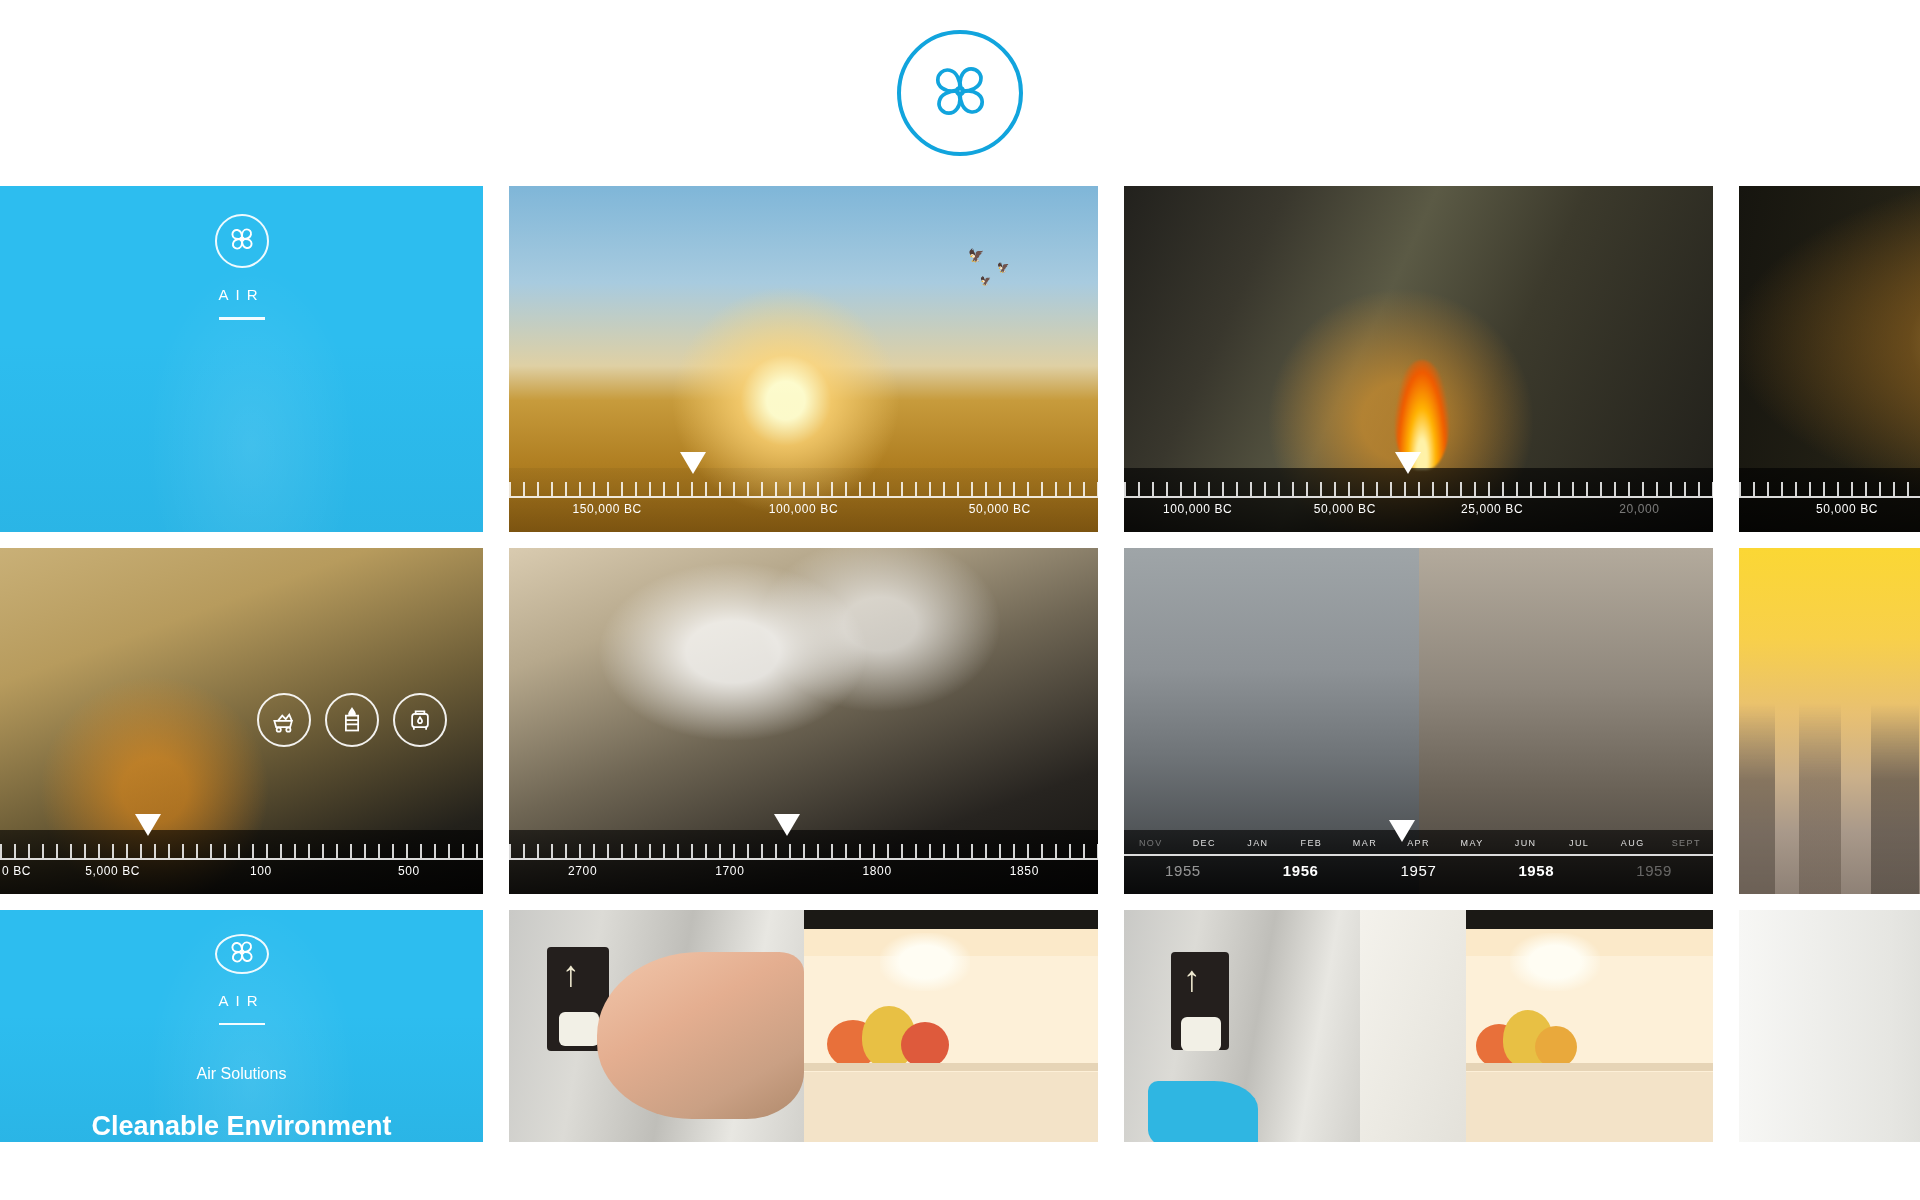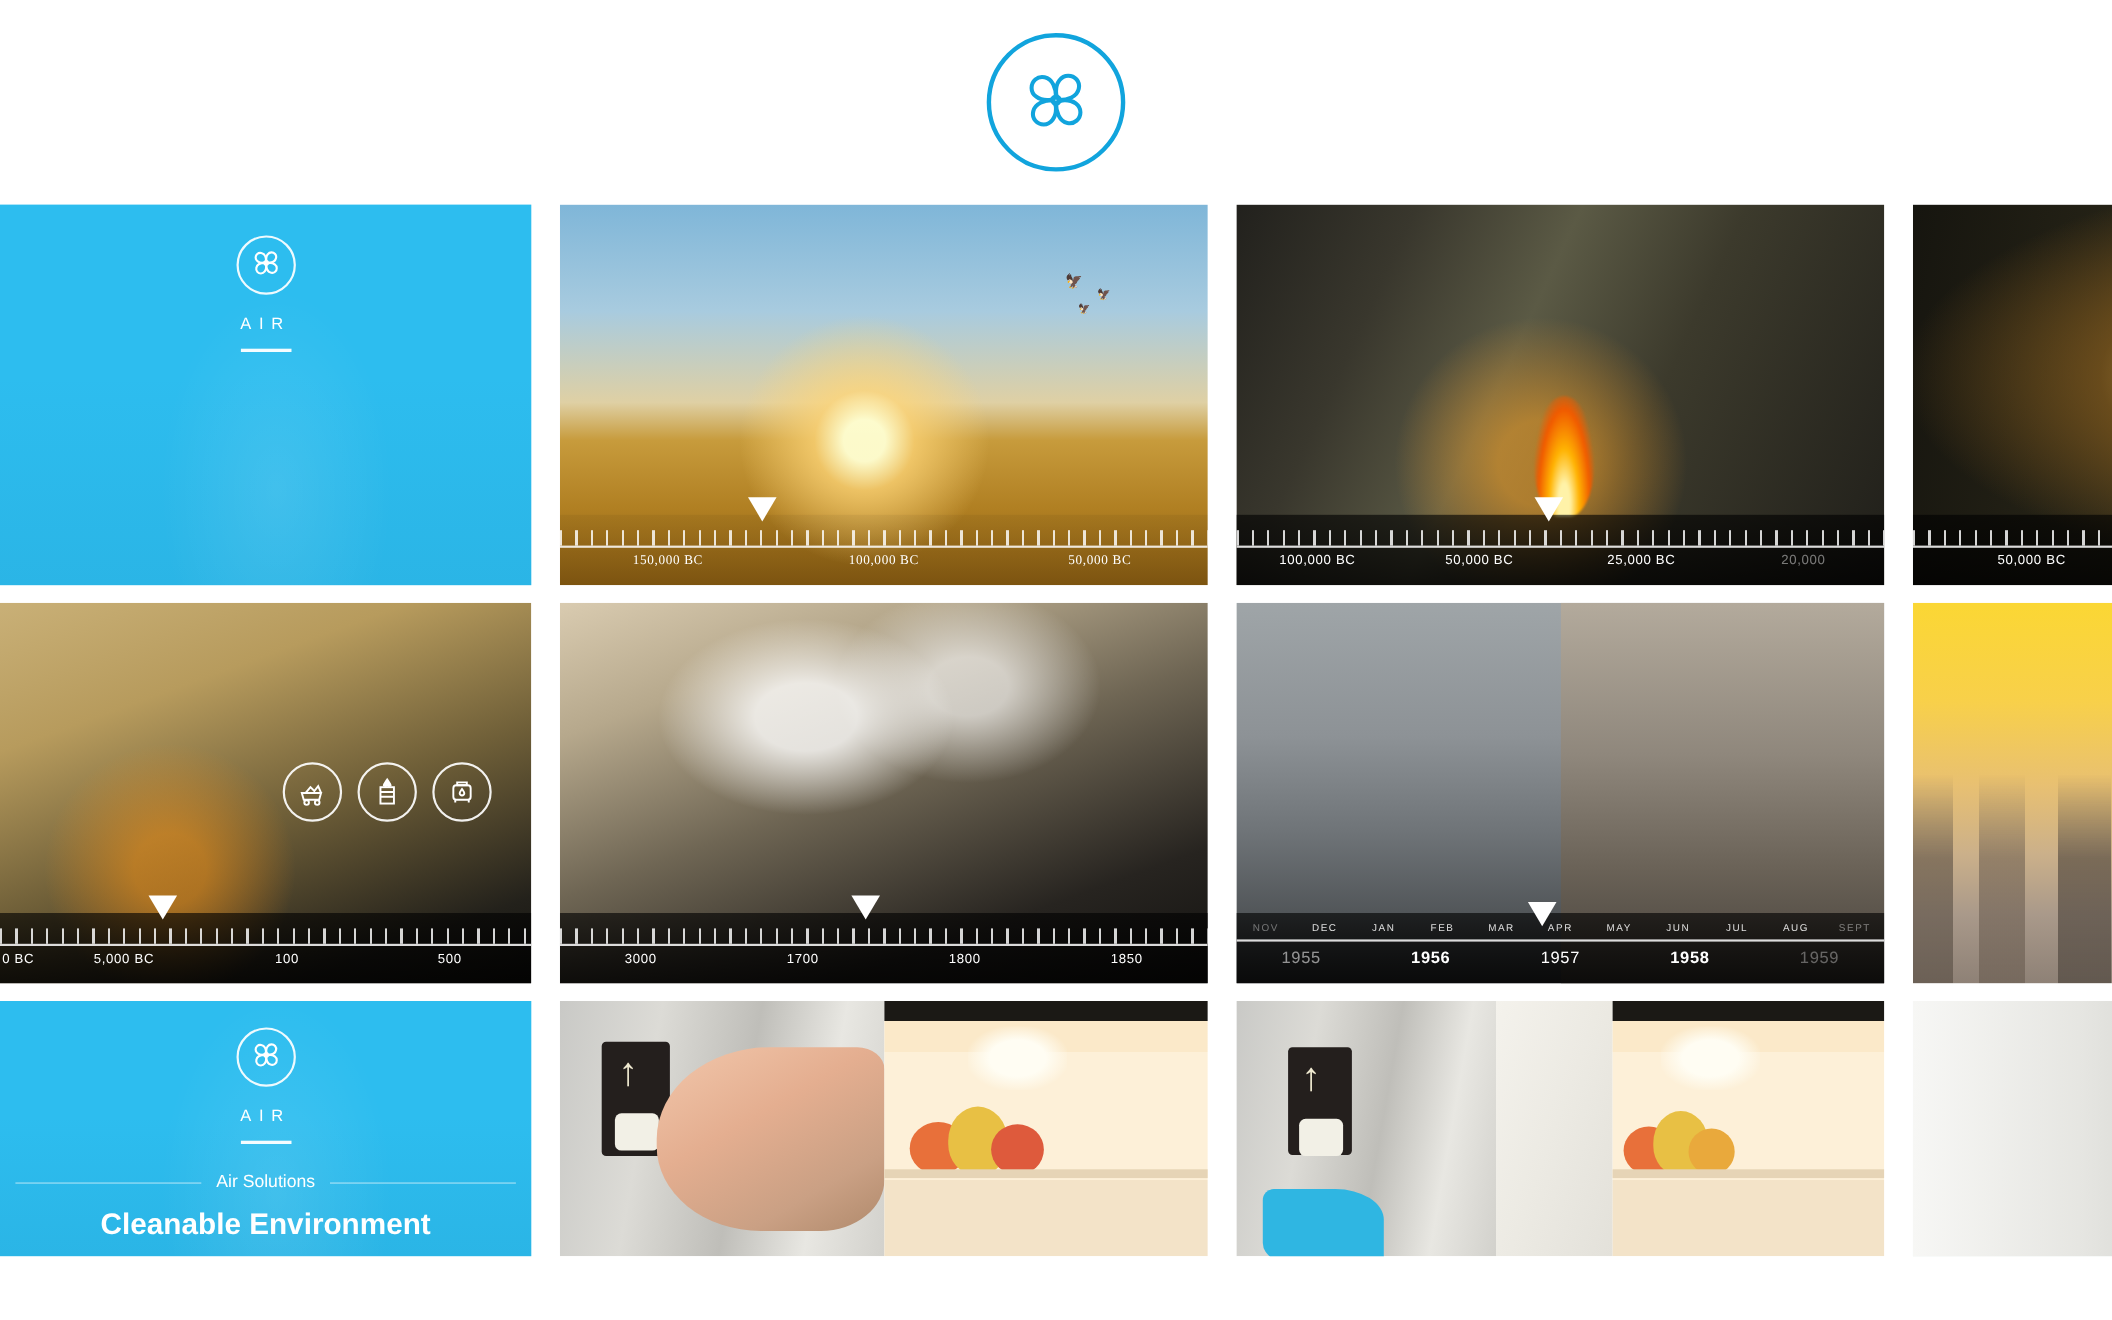--- a/index.html
+++ b/index.html
@@ -37,21 +37,21 @@
   .mini-circle svg { width:32px; height:32px; }
   .air-word { color:#fff; font-size:15px; letter-spacing:7px; margin-top:18px; font-weight:400; }
   .air-rule { width:46px; height:3px; background:#fff; margin-top:14px; opacity:.95; }
   .title-wrap { width:100%; margin-top:34px; }
   .title-rule { height:1px; background:rgba(255,255,255,.55); width:100%; }
   .big-title { color:#fff; font-size:28px; font-weight:bold; padding:24px 22px; line-height:1.1; }
 
   
   .blue3-inner { position:relative; z-index:2; height:100%; display:flex; flex-direction:column;
     align-items:center; padding-top:24px; }
-  .sub-row { display:flex; align-items:center; gap:14px; width:100%; padding:0 14px; margin-top:26px; }
+  .sub-row { display:flex; align-items:center; gap:14px; width:100%; padding:0 14px; margin-top:26px;flex-direction:column; }
   .sub-line { flex:1; height:1px; background:rgba(255,255,255,.6); }
   .sub-text { color:#fff; font-size:16px; white-space:nowrap; }
   .big-title3 { color:#fff; font-size:27px; font-weight:bold; margin-top:14px; text-align:center; }
 
   
   .scene { position:absolute; inset:0; }
   .sky-field{ background:
       radial-gradient(circle at 47% 62%, rgba(255,255,210,.95) 0 5%, rgba(255,214,120,.75) 12%, rgba(255,190,90,0) 30%),
       linear-gradient(180deg,#7fb6d8 0%,#a8cbdf 28%,#dfd0a4 52%,#c79b3c 62%,#b07f22 80%,#8d5f12 100%); }
   .bird { position:absolute; color:#2b2b2b; font-size:13px; }
@@ -100,21 +100,21 @@
   .fr-shelf{ position:absolute; left:0; right:0; top:66%; height:8px; background:#e6d4b6; }
   .fruit{ position:absolute; bottom:32%; border-radius:50%; }
   .white-wall{ background:linear-gradient(110deg,#f4f2ec 0%,#eceae3 50%,#e3e1da 100%); }
   .window-view{ background:linear-gradient(180deg,#9ec3e2 0%,#b7d2e8 40%,#9fb7a4 70%,#7d9a80 100%); }
   .window-frame{ position:absolute; left:0; top:0; bottom:0; width:42%; background:linear-gradient(90deg,#f7f7f5,#e6e6e2 60%,#d3d3cf); }
   .bluecloth{ position:absolute; left:10%; bottom:-4%; width:110px; height:70px; background:#2fb6e2; border-radius:10px 40% 10% 30%; }
 
   
   .tl { position:absolute; left:0; right:0; bottom:0; height:64px;
     background:linear-gradient(180deg, rgba(0,0,0,.62), rgba(0,0,0,.82)); }
-  .tl.light { background:linear-gradient(180deg, rgba(0,0,0,.05), rgba(0,0,0,.12));font-family:Liberation Serif, serif; }
+  .tl.light { background:linear-gradient(180deg, rgba(0,0,0,.05), rgba(0,0,0,.12)); }
   .tl-ticks{ position:absolute; left:0; right:0; top:14px; height:14px;
     background-image:repeating-linear-gradient(90deg, rgba(255,255,255,.92) 0 2px, transparent 2px 14px);
     opacity:.9; }
   .tl-line{ position:absolute; left:0; right:0; top:28px; height:2px; background:rgba(255,255,255,.85); }
   .tl-labels{ position:absolute; left:0; right:0; top:34px; display:flex; }
   .tl-lab{ flex:1; text-align:center; color:#fff; font-size:12px; letter-spacing:.6px; white-space:nowrap; }
   .tl-months{ position:absolute; left:0; right:0; top:8px; display:flex; }
   .tl-mo{ flex:1; text-align:center; color:rgba(255,255,255,.85); font-size:9px; letter-spacing:1.4px; }
   .tl-marker{ position:absolute; top:-16px; width:0; height:0;
     border-left:13px solid transparent; border-right:13px solid transparent; border-top:22px solid #fff; }
@@ -252,21 +252,21 @@
       </div>
     </div>
 
     <div class="card c-w2">
       <div class="scene steam"></div>
       <div class="tl">
         <div class="tl-ticks"></div>
         <div class="tl-line"></div>
         <div class="tl-marker" style="left:45%"></div>
         <div class="tl-labels">
-          <div class="tl-lab">3000</div>
+          <div class="tl-lab">2700</div>
           <div class="tl-lab">1700</div>
           <div class="tl-lab">1800</div>
           <div class="tl-lab">1850</div>
         </div>
       </div>
     </div>
 
     <div class="card c-w3">
       <div class="scene smogcity">
         <div class="smogsplit"></div>

